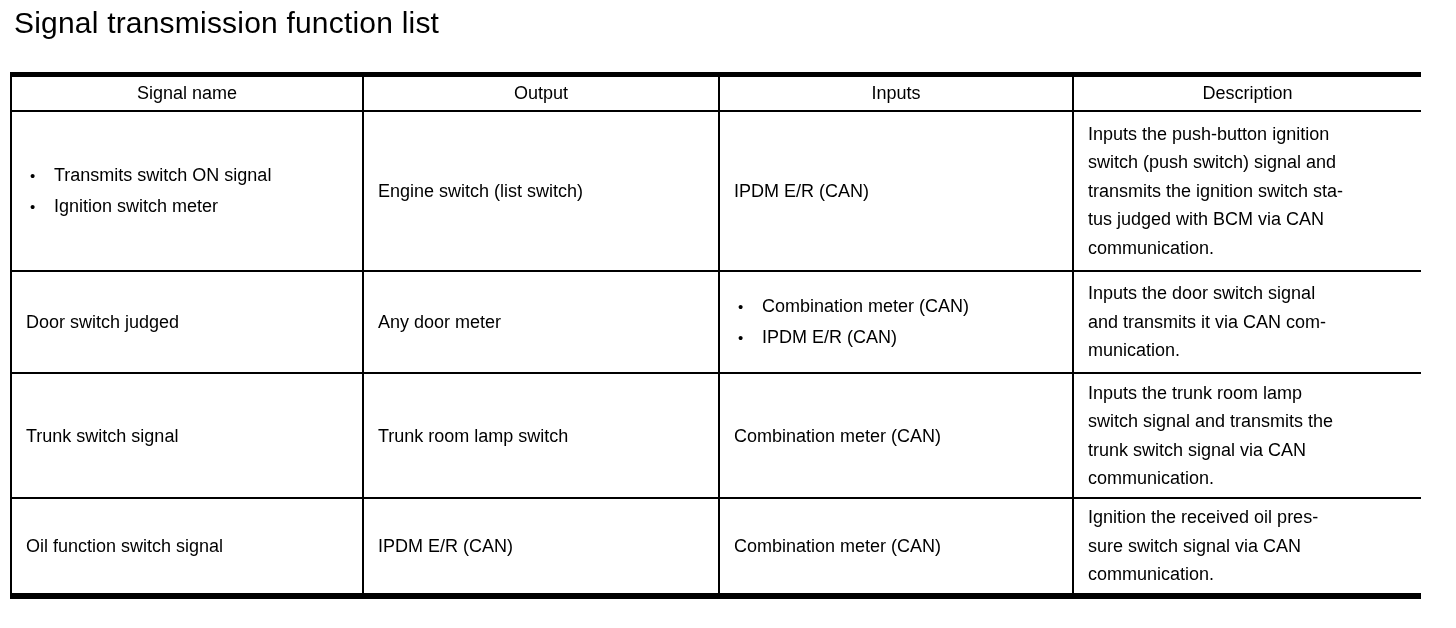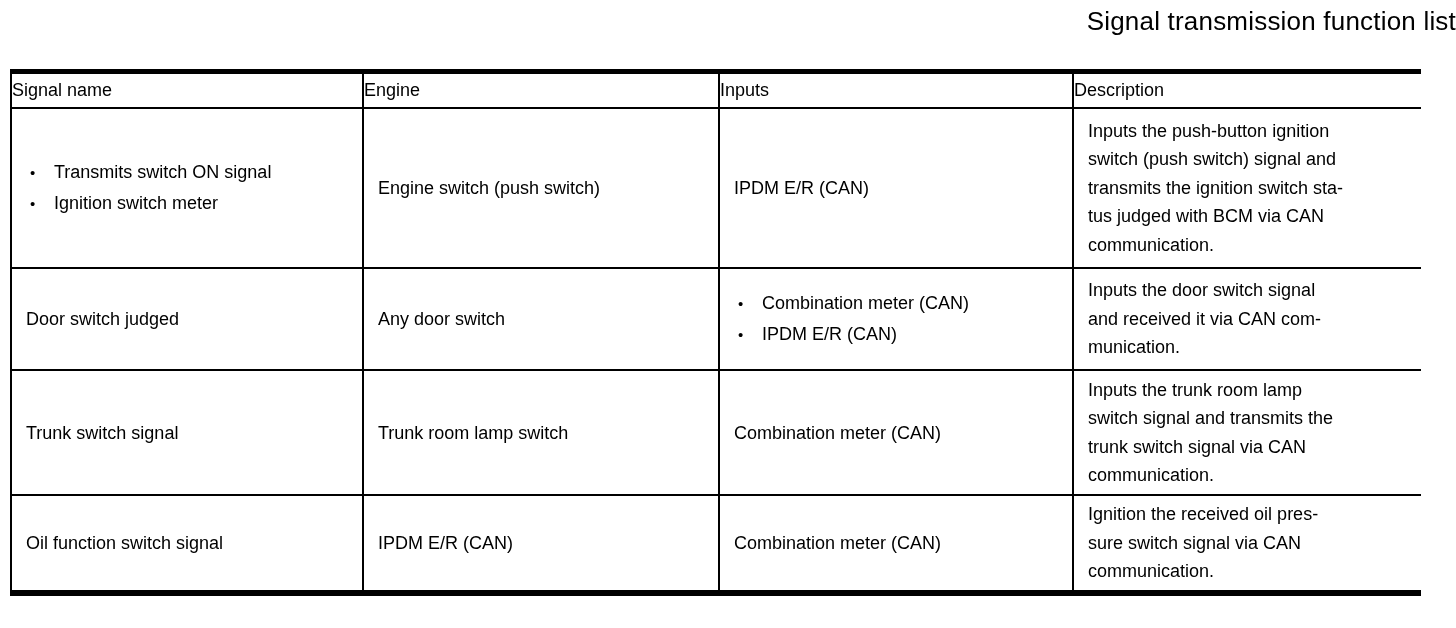--- a/index.html
+++ b/index.html
@@ -10,39 +10,38 @@
     font-family: "Liberation Sans", sans-serif;
   }
   .page {
     width: 1456px;
     height: 628px;
     background: #ffffff;
     overflow: hidden;
   }
   .doc-title {
     margin: 6px 0 0 14px;
-    font-size: 26px;
+    font-size: 30px;
     font-weight: 400;
     letter-spacing: 0.2px;
-    text-align: right;
   }
   table.signal-table {
     border-collapse: collapse;
     table-layout: fixed;
     margin: 32px 0 0 10px;
     width: 1410px;
     border-top: 5px solid #000;
     border-bottom: 6px solid #000;
     border-left: 2px solid #000;
     border-right: none;
     font-size: 18px;
   }
   table.signal-table th {
     font-weight: 400;
-    text-align: left;
+    text-align: center;
     height: 33px;
     border-bottom: 2px solid #000;
     border-right: 2px solid #000;
     padding: 0;
     font-size: 18px;
   }
   table.signal-table th.last, table.signal-table td.last { border-right: none; }
   table.signal-table td {
     border-top: 2px solid #000;
     border-right: 2px solid #000;
@@ -79,73 +78,73 @@
   <table class="signal-table">
     <colgroup>
       <col style="width:352px">
       <col style="width:356px">
       <col style="width:354px">
       <col style="width:348px">
     </colgroup>
     <thead>
       <tr>
         <th>Signal name</th>
-        <th>Engine</th>
+        <th>Output</th>
         <th>Inputs</th>
         <th class="last">Description</th>
       </tr>
     </thead>
     <tbody>
 
       <tr class="r0">
         <td>
           <div class="bullet-row">
             <span class="bullet-dot">•</span>
             <span>Transmits switch ON signal</span>
           </div>
           <div class="bullet-row">
             <span class="bullet-dot">•</span>
             <span>Ignition switch meter</span>
           </div>
         </td>
         <td>
-          <span>Engine switch (push switch)</span>
+          <span>Engine switch (list switch)</span>
         </td>
         <td>
           <span>IPDM E/R (CAN)</span>
         </td>
         <td class="last">
           <span class="desc">Inputs the push-button ignition
 switch (push switch) signal and
 transmits the ignition switch sta-
 tus judged with BCM via CAN
 communication.</span>
         </td>
       </tr>
 
       <tr class="r1">
         <td>
           <span>Door switch judged</span>
         </td>
         <td>
-          <span>Any door switch</span>
+          <span>Any door meter</span>
         </td>
         <td>
           <div class="bullet-row">
             <span class="bullet-dot">•</span>
             <span>Combination meter (CAN)</span>
           </div>
           <div class="bullet-row">
             <span class="bullet-dot">•</span>
             <span>IPDM E/R (CAN)</span>
           </div>
         </td>
         <td class="last">
           <span class="desc">Inputs the door switch signal
-and received it via CAN com-
+and transmits it via CAN com-
 munication.</span>
         </td>
       </tr>
 
       <tr class="r2">
         <td>
           <span>Trunk switch signal</span>
         </td>
         <td>
           <span>Trunk room lamp switch</span>

